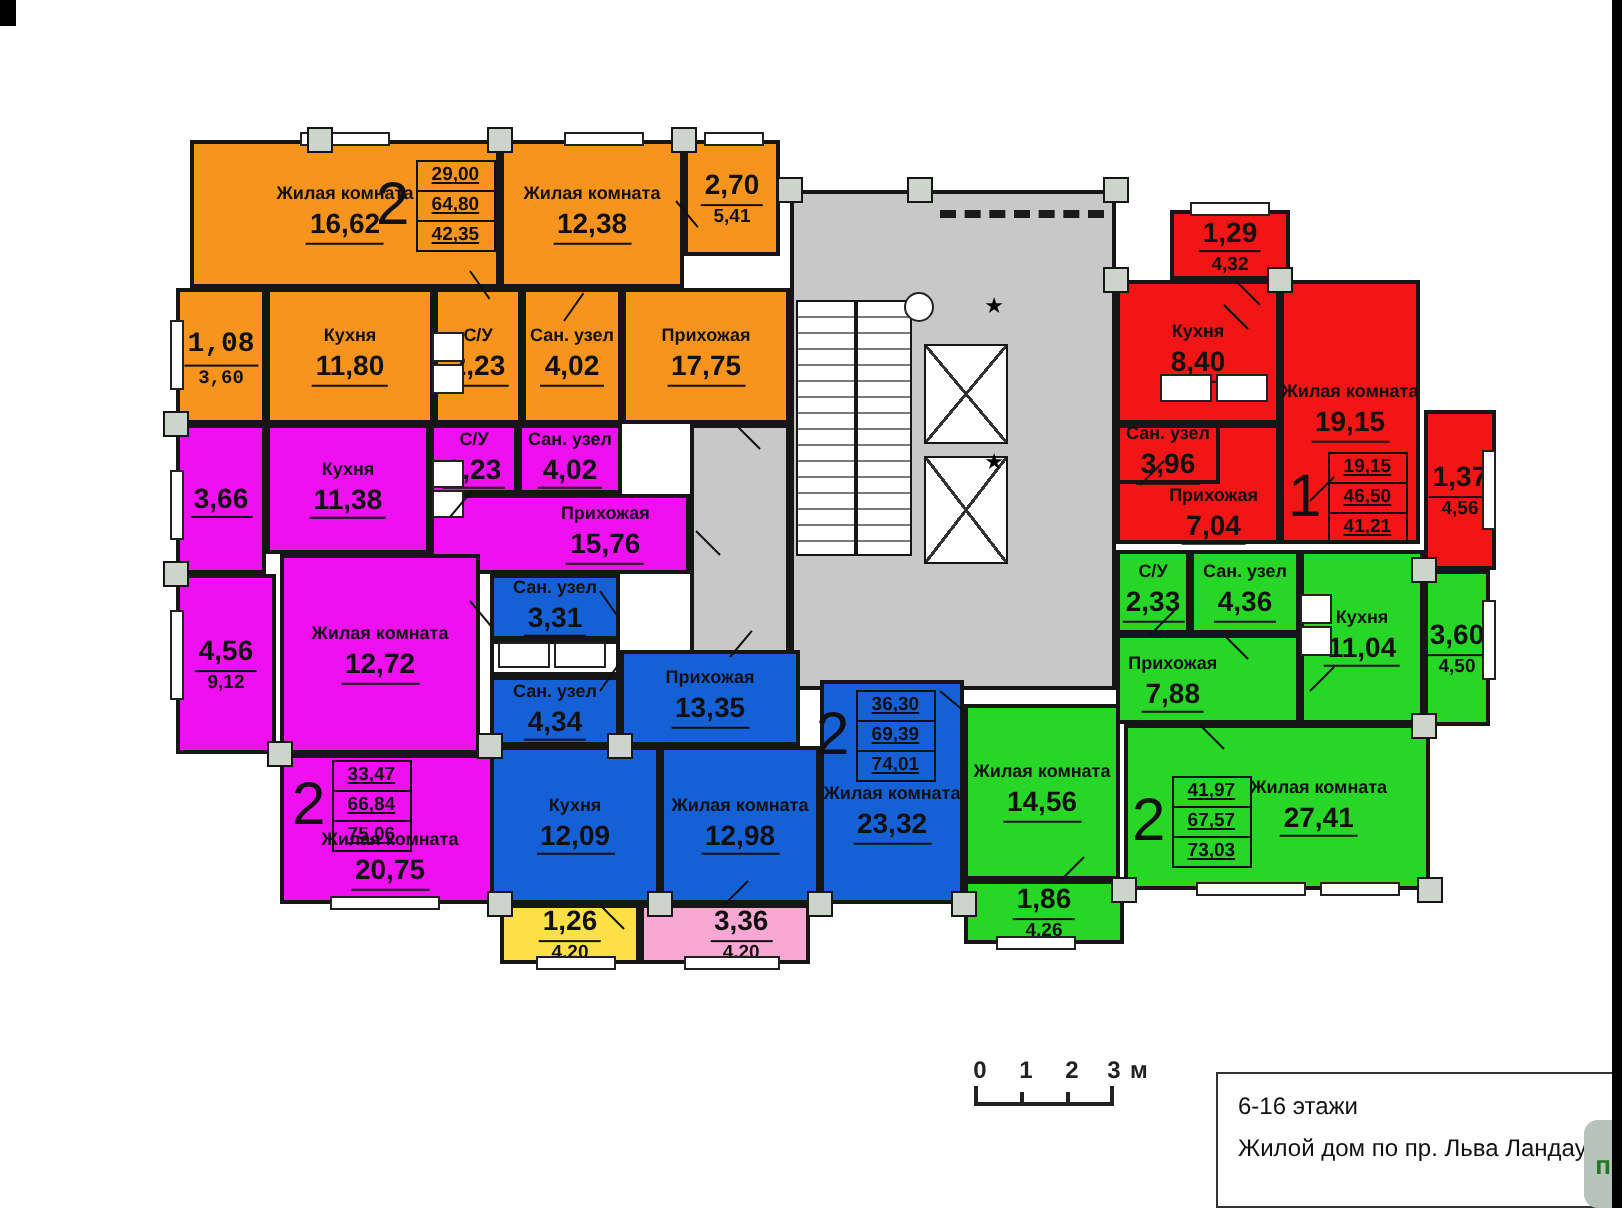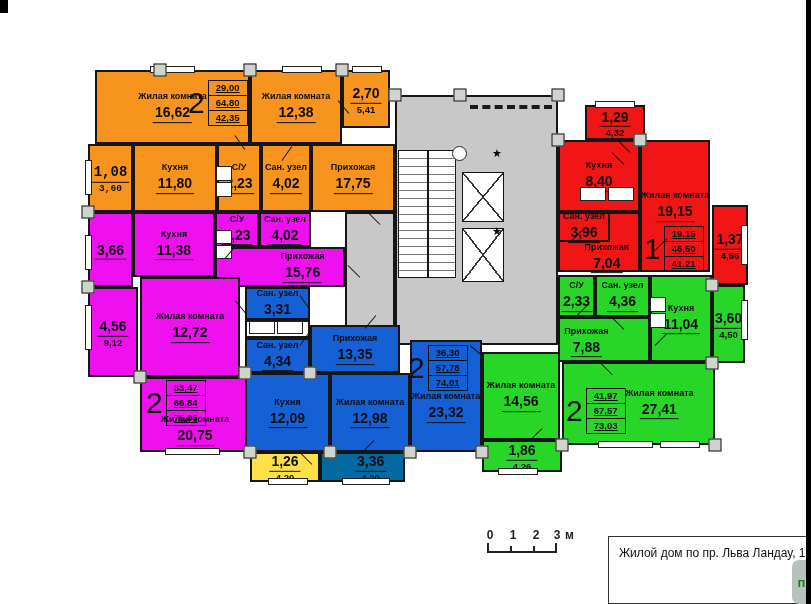--- a/index.html
+++ b/index.html
@@ -111,21 +111,21 @@
       </div>
       <div class="room" style="left: 330px; top: 373px; width: 80px; height: 79px; background: rgb(22, 96, 214);">
         <div class="lab" style="left: 50%; top: 50%;"><div class="lname">Жилая комната</div><div class="lval">12,98</div></div>
       </div>
       <div class="room" style="left: 410px; top: 340px; width: 72px; height: 112px; background: rgb(22, 96, 214);">
         <div class="lab" style="left: 50%; top: 60%;"><div class="lname">Жилая комната</div><div class="lval">23,32</div></div>
       </div>
       <div class="room" style="left: 250px; top: 452px; width: 70px; height: 30px; background: #fde047;">
         <div class="lab" style="left: 50%; top: 50%;"><div class="lval">1,26</div><div class="lval2">4,20</div></div>
       </div>
-      <div class="room" style="left: 320px; top: 452px; width: 85px; height: 30px; background: #0369a1;">
+      <div class="room" style="left: 320px; top: 452px; width: 85px; height: 30px; background: #f9a8d4;">
         <div class="lab" style="left: 60%; top: 50%;"><div class="lval">3,36</div><div class="lval2">4,20</div></div>
       </div>
       <div class="room" style="left: 558px; top: 275px; width: 37px; height: 42px; background: rgb(40, 214, 40);">
         <div class="lab" style="left: 50%; top: 50%;"><div class="lname">С/У</div><div class="lval">2,33</div></div>
       </div>
       <div class="room" style="left: 595px; top: 275px; width: 55px; height: 42px; background: rgb(40, 214, 40);">
         <div class="lab" style="left: 50%; top: 50%;"><div class="lname">Сан. узел</div><div class="lval">4,36</div></div>
       </div>
       <div class="room" style="left: 650px; top: 275px; width: 62px; height: 87px; background: rgb(40, 214, 40);">
         <div class="lab" style="left: 50%; top: 50%;"><div class="lname">Кухня</div><div class="lval">11,04</div></div>
@@ -176,21 +176,21 @@
         <div class="sum-box">
           <div class="sum-row">33,47</div>
           <div class="sum-row">66,84</div>
           <div class="sum-row">75,06</div>
         </div>
       </div>
       <div class="summary" style="left: 408px; top: 345px;">
         <div class="sum-num">2</div>
         <div class="sum-box">
           <div class="sum-row">36,30</div>
-          <div class="sum-row">57,78</div>
+          <div class="sum-row">69,39</div>
           <div class="sum-row">74,01</div>
         </div>
       </div>
       <div class="summary" style="left: 566px; top: 388px;">
         <div class="sum-num">2</div>
         <div class="sum-box">
           <div class="sum-row">41,97</div>
           <div class="sum-row">67,57</div>
           <div class="sum-row">73,03</div>
         </div>
@@ -288,20 +288,21 @@
     <span class="sb-unit" style="left:80px">м</span>
     <div class="sb-ruler">
       <span class="sb-tick" style="left:0;height:8px"></span>
       <span class="sb-tick" style="left:23px;height:5px"></span>
       <span class="sb-tick" style="left:46px;height:5px"></span>
       <span class="sb-tick" style="left:68px;height:8px"></span>
     </div>
   </div>
 
   <div class="titleblock" style="left:608px;top:536px;width:203px;height:68px;">
+    <div class="tb-line">6-16 этажи</div>
     <div class="tb-line">Жилой дом по пр. Льва Ландау, 18б</div>
   </div>
 
   <div class="popup" style="left:792px;top:560px;width:19px;height:44px;">
     <span class="popup-label">п</span>
   </div>
 
   <div class="edge-strip" style="left:0;top:0;width:8px;height:13px;"></div>
   <div class="edge-strip" style="left:806px;top:0;width:5px;height:604px;"></div>
 </div>

